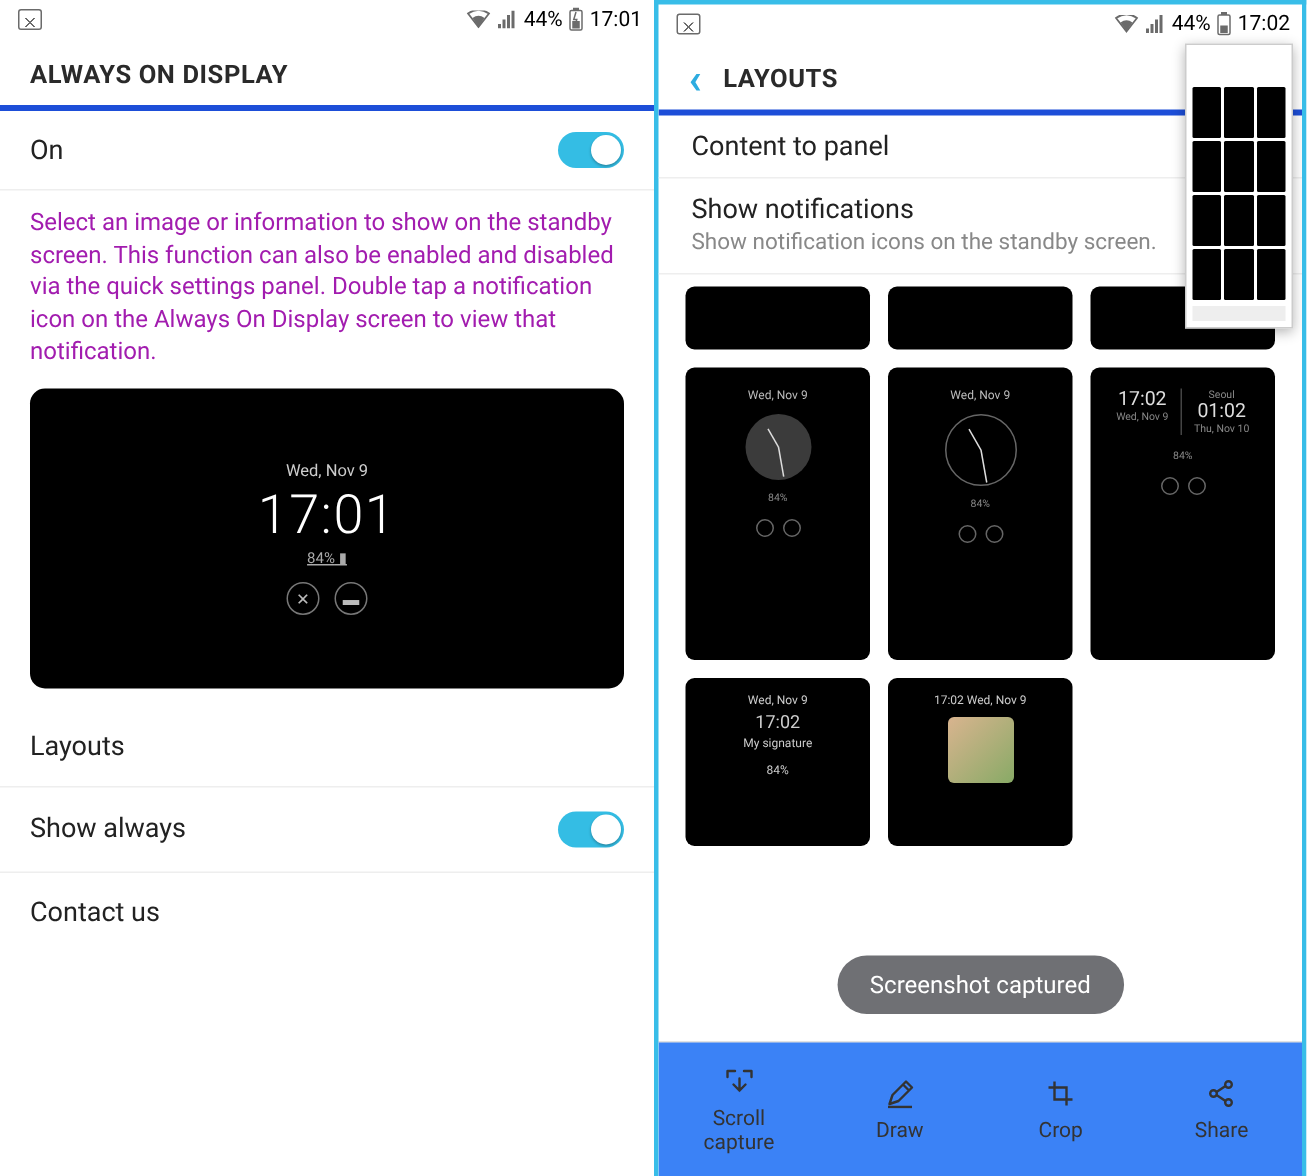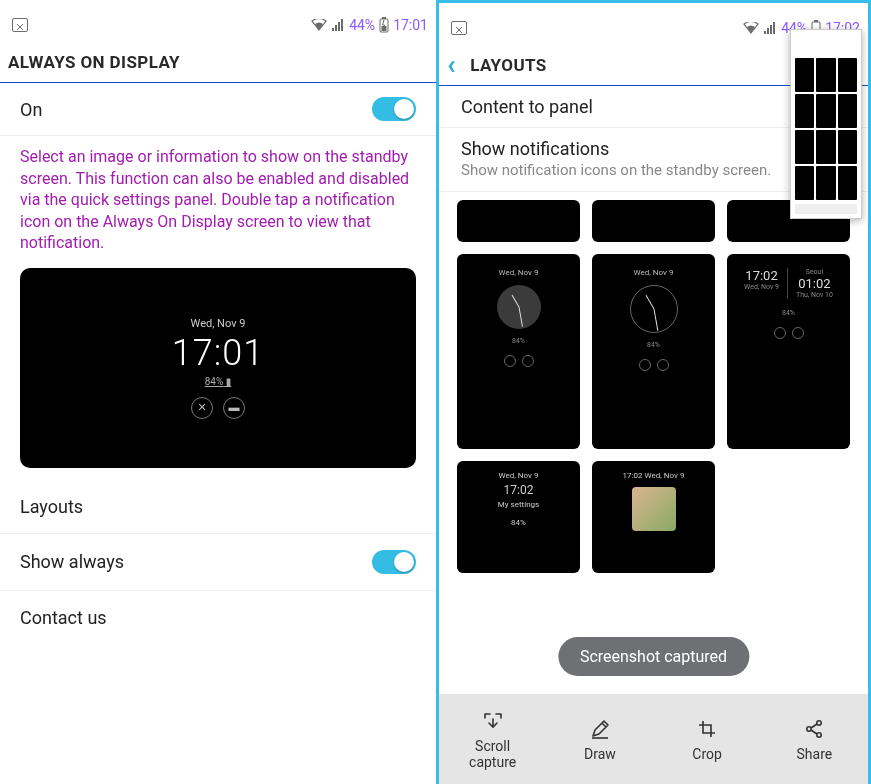--- a/index.html
+++ b/index.html
@@ -19,36 +19,35 @@
   .screen.left { width: 436px; height: 784px; }
   .screen.right { width: 435px; height: 784px; border: 3px solid #38bde8; border-bottom: 0; }
 
   
   .statusbar {
     height: 26px;
     display: flex;
     align-items: center;
     padding: 0 8px;
     font-size: 14px;
-    color: #8b5cf6;
-    margin-top: 12px;
+    color: #000000;
   }
   .statusbar .sb-left { flex: 0 0 auto; }
   .statusbar .sb-spacer { flex: 1; }
   .statusbar .sb-ico { margin-left: 4px; display:inline-flex; align-items:center;}
   .statusbar .sb-text { margin-left: 4px; }
 
   
   .header {
-    padding: 14px 8px 10px;
+    padding: 14px 20px 10px;
     font-size: 17px;
     font-weight: 700;
     letter-spacing: .4px;
     color: #2a2a2a;
-    border-bottom: 1px solid #1d4ed8;
+    border-bottom: 4px solid #1d4ed8;
     display:flex;
     align-items:center;
     gap:14px;
   }
   .back-chevron { color:#2dace0; font-size:28px; line-height:0; }
   .row {
     display: flex;
     align-items: center;
     padding: 14px 20px;
     border-bottom: 1px solid #eee;
@@ -146,21 +145,21 @@
   .layout-tile2 .photo { width:44px; height:44px; border-radius:4px; background:linear-gradient(135deg,#d9b48f,#8a6); margin-top:4px;}
 
   
   .toast {
     position:absolute; left:50%; transform:translateX(-50%);
     bottom:108px; background:#6f7074; color:#fff;
     padding:10px 22px; border-radius:22px; font-size:16px;
   }
   .shot-bar {
     position:absolute; bottom:0; left:0; right:0;
-    background:#e5e5e5; height:90px;
+    background:#3b82f6; height:90px;
     display:flex; justify-content:space-around; align-items:center;
     border-top:1px solid #e2e2e2;
   }
   .shot-btn { display:flex; flex-direction:column; align-items:center; gap:6px; font-size:14px; color:#333; width:78px; text-align:center;}
   .shot-btn .ic { font-size:20px; color:#444; height:22px; display:flex; align-items:center;}
 
   
   .shot-thumb {
     position:absolute; top:26px; right:6px; width:72px; height:190px;
     background:#fff; border:1px solid #ccc; box-shadow:0 2px 8px rgba(0,0,0,.3);
@@ -336,21 +335,21 @@
           <span></span>
           <span></span>
         </div>
     </div>
   </div>
 
   <div class="layout-grid2">
     <div class="layout-tile2">
       <div class="micro">Wed, Nov 9</div>
       <div style="font-size:12px">17:02</div>
-      <div class="micro">My settings</div>
+      <div class="micro">My signature</div>
       <div class="micro" style="margin-top:6px">84%</div>
       <div class="tiny-row"><span></span><span></span></div>
     </div>
     <div class="layout-tile2">
       <div class="micro"><span>17:02</span> <span>Wed, Nov 9</span></div>
       <div class="photo"></div>
     </div>
     <div class="layout-tile2" style="background:transparent"></div>
   </div>
 

